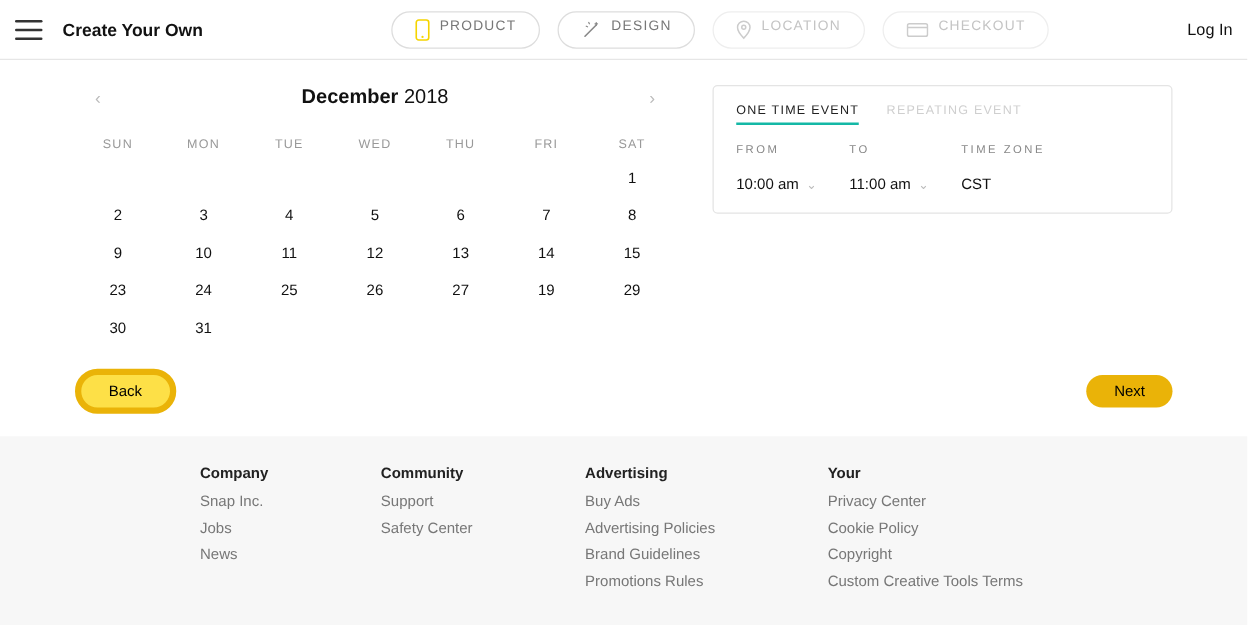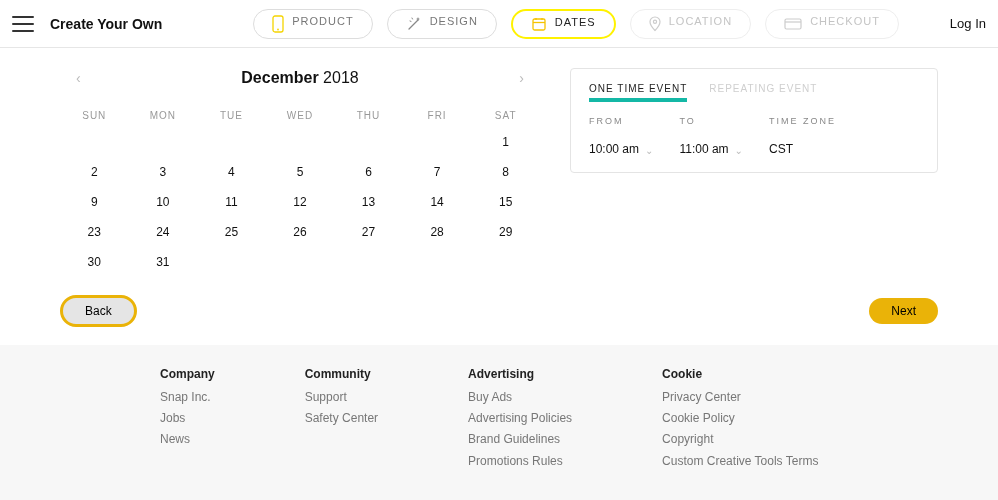--- a/index.html
+++ b/index.html
@@ -24,29 +24,29 @@
   .cal { width:100%; border-collapse:collapse; table-layout:fixed; }
   .cal th { font-size:10px; letter-spacing:1px; font-weight:500; color:#999; padding:6px 0; text-transform:uppercase; }
   .cal td { text-align:center; font-size:12px; height:30px; cursor:pointer; }
   .cal td.sel-start { background:#fff200; border-radius:999px 0 0 999px; font-weight:600; }
   .cal td.empty { cursor:default; }
 
   .side { flex:1; padding-top:2px; }
   .panel { border:1px solid #e4e4e4; border-radius:4px; padding:14px 18px 16px 18px; }
   .tabs { display:flex; gap:22px; font-size:10px; letter-spacing:1px; text-transform:uppercase; margin-bottom:14px; }
   .tab { padding-bottom:4px; color:#cfcfcf; cursor:pointer; }
-  .tab.active { color:#222; border-bottom:4px solid #14b8a6; }
+  .tab.active { color:#222; border-bottom:2px solid #14b8a6; }
   .fields { display:flex; gap:26px; }
   .field-label { font-size:9px; letter-spacing:2px; color:#888; text-transform:uppercase; margin-bottom:5px; }
   .field-value { font-size:12px; display:flex; align-items:flex-end; gap:6px;margin-top:16px; }
   .chev { color:#bbb; font-size:10px; }
 
   .actions { display:flex; justify-content:space-between; padding:10px 60px 18px 60px; margin-top:8px; align-items:center; }
   .btn { border-radius:999px; padding:6px 22px; font-size:12px; cursor:pointer; }
-  .btn-back { border:3px solid #eab308; background:#e5e5e5; }
+  .btn-back { border:5px solid #eab308; background:#fde047; }
   .btn-next { border:none; background:#eab308; font-weight:500; }
 
   .footer { background:#f7f7f7; padding:22px 0 30px 0; font-size:12px; color:#777; }
   .footer-cols { display:flex; gap:90px; padding:0 160px; }
   .footer h4 { color:#222; font-size:12px; font-weight:700; margin-bottom:8px; }
   .footer a { display:block; color:#777; text-decoration:none; margin-bottom:5px; cursor:pointer; line-height:1.35; }
 </style>
 </head>
 <body>
 
@@ -68,31 +68,20 @@
       <span>PRODUCT</span>
     </div>
     <div class="step">
       <span class="step-icon">
           <svg width="16" height="16" viewBox="0 0 16 16">
             <path d="M3 13 L12 4" stroke="#888" stroke-width="1.3" stroke-linecap="round"></path>
             <path d="M12 2v2M11 3h2M6 2l.5 1M4 5l1 .4" stroke="#888" stroke-width="1" stroke-linecap="round"></path>
           </svg>
         </span>
       <span>DESIGN</span>
-    </div>
-    <div class="step active">
-      <span class="step-icon">
-          <svg width="16" height="16" viewBox="0 0 16 16">
-            <rect x="2" y="3" width="12" height="11" rx="1.5" fill="none" stroke="#f5c300" stroke-width="1.3"></rect>
-            <line x1="2" y1="6.5" x2="14" y2="6.5" stroke="#f5c300" stroke-width="1.3"></line>
-            <line x1="5" y1="2" x2="5" y2="4" stroke="#f5c300" stroke-width="1.3"></line>
-            <line x1="11" y1="2" x2="11" y2="4" stroke="#f5c300" stroke-width="1.3"></line>
-          </svg>
-        </span>
-      <span>DATES</span>
     </div>
     <div class="step disabled">
       <span class="step-icon">
           <svg width="12" height="16" viewBox="0 0 12 16">
             <path d="M6 1C3.2 1 1 3.1 1 5.8c0 3.6 5 8.7 5 8.7s5-5.1 5-8.7C11 3.1 8.8 1 6 1z" fill="none" stroke="#ccc" stroke-width="1.2"></path>
             <circle cx="6" cy="5.8" r="1.6" fill="none" stroke="#ccc" stroke-width="1.2"></circle>
           </svg>
         </span>
       <span>LOCATION</span>
     </div>
@@ -155,21 +144,21 @@
             <td>13</td>
             <td>14</td>
             <td>15</td>
           </tr>
           <tr>
             <td>23</td>
             <td>24</td>
             <td>25</td>
             <td>26</td>
             <td>27</td>
-            <td>28</td>
+            <td>19</td>
             <td>29</td>
           </tr>
           <tr>
             <td>30</td>
             <td>31</td>
             <td class="empty"></td>
             <td class="empty"></td>
             <td class="empty"></td>
             <td class="empty"></td>
             <td class="empty"></td>
@@ -235,21 +224,21 @@
     <div>
       <h4>Advertising</h4>
       <div id="fc-advertising">
           <a>Buy Ads</a>
           <a>Advertising Policies</a>
           <a>Brand Guidelines</a>
           <a>Promotions Rules</a>
         </div>
     </div>
     <div>
-      <h4>Cookie</h4>
+      <h4>Your</h4>
       <div id="fc-legal">
           <a>Privacy Center</a>
           <a>Cookie Policy</a>
           <a>Copyright</a>
           <a>Custom Creative Tools Terms</a>
         </div>
     </div>
   </div>
 
 </div>

